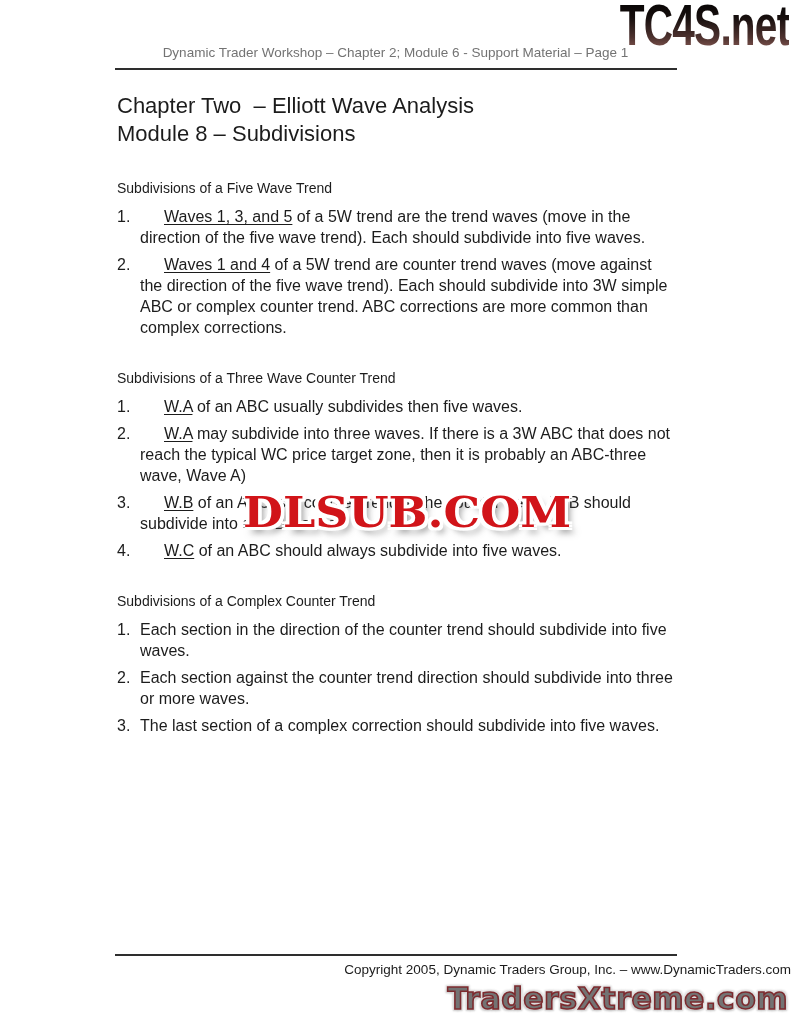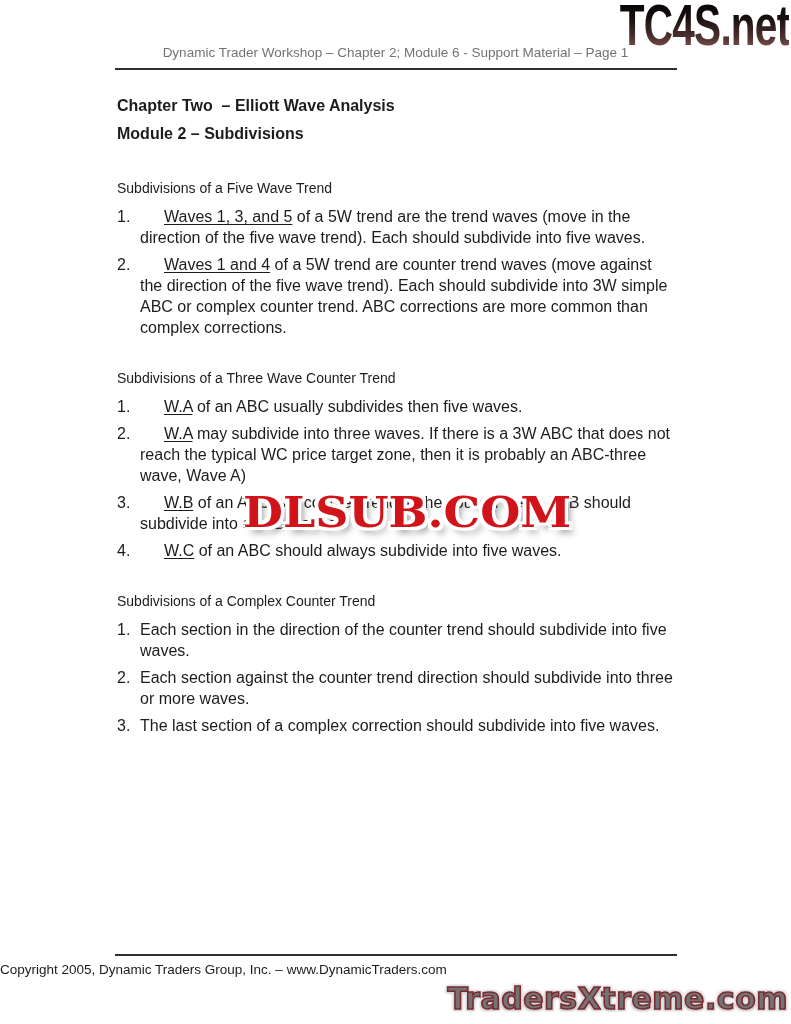--- a/index.html
+++ b/index.html
@@ -34,29 +34,29 @@
     text-align:center; font-size:13.5px; color:#737373;
   }
   .rule {
     position:absolute; left:115px; width:562px; height:1.5px;
     background:#2e2e2e;
   }
   .header-rule { top:68px; }
   .footer-rule { top:954px; }
   .footer-text {
     position:absolute; top:962px; left:0; width:100%;
-    text-align:left; font-size:13.5px; color:#1c1c1c;
+    text-align:right; font-size:13.5px; color:#1c1c1c;
   }
 
   
   .content {
     position:absolute; left:117px; top:96px; width:560px;
   }
   .doc-title {
-    font-size:16px; font-weight:bold; line-height:20px;
+    font-size:22px; font-weight:normal; line-height:20px;
     white-space:pre-wrap;
   }
   .doc-subtitle { margin-top:8px; }
   .section { margin-top:30px; }
   .section-first { margin-top:34px; }
   .section-heading {
     font-size:14px; font-weight:normal; line-height:20px;
     margin-bottom:8px;
   }
   .li {
@@ -103,21 +103,21 @@
 <div class="page">
 
   <div class="tc4s">TC4S.net</div>
 
   <div class="header-text">Dynamic Trader Workshop – Chapter 2; Module 6 - Support Material – Page 1</div>
   <div class="rule header-rule"></div>
 
   <div class="content">
 
     <div class="doc-title">Chapter Two  – Elliott Wave Analysis</div>
-    <div class="doc-title doc-subtitle">Module 2 – Subdivisions</div>
+    <div class="doc-title doc-subtitle">Module 8 – Subdivisions</div>
 
     <div class="section section-first">
       <div class="section-heading">Subdivisions of a Five Wave Trend</div>
       <div class="li">
         <span class="num">1.</span><span class="lead">Waves 1, 3, and 5</span><span> of a 5W trend are the trend waves (move in the direction of the five wave trend). Each should subdivide into five waves.</span>
       </div>
       <div class="li">
         <span class="num">2.</span><span class="lead">Waves 1 and 4</span><span> of a 5W trend are counter trend waves (move against the direction of the five wave trend). Each should subdivide into 3W simple ABC or complex counter trend. ABC corrections are more common than complex corrections.</span>
       </div>
     </div>

